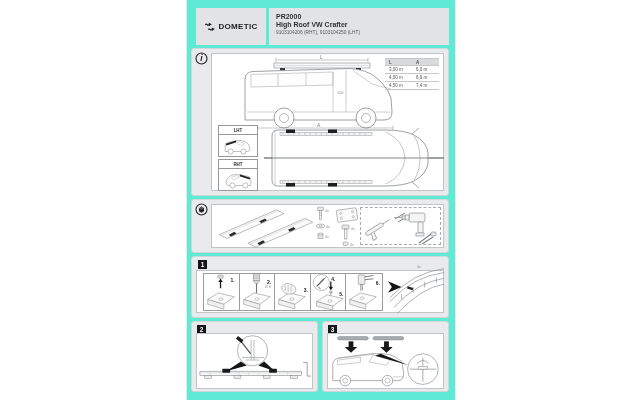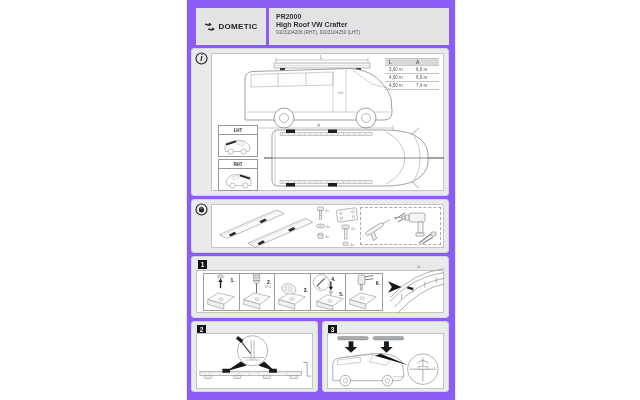--- a/index.html
+++ b/index.html
@@ -1,21 +1,21 @@
 <!DOCTYPE html>
 <html><head>
 <meta charset="utf-8">
 <style>
   html,body{margin:0;padding:0;}
   body{
     width:640px;height:400px;background:#ffffff;position:relative;overflow:hidden;
     font-family:"Liberation Sans",sans-serif;color:#2f3133;
   }
   .page{
-    position:absolute;left:186px;top:0;width:270px;height:400px;background:#8b5cf6;
+    position:absolute;left:186px;top:0;width:270px;height:400px;background:#5eead4;
     border-left:1px solid #e8e8e9;border-right:1px solid #e8e8e9;box-sizing:border-box;
   }
   
   .logo-box{
     position:absolute;left:9px;top:8px;width:70px;height:37px;background:#e2e3e5;
     display:flex;align-items:center;justify-content:center;gap:3px;
   }
   .brand{font-size:8px;font-weight:800;letter-spacing:.3px;color:#1c1d1f;}
   .title-box{
     position:absolute;left:82px;top:8px;width:180px;height:37px;background:#e2e3e5;

